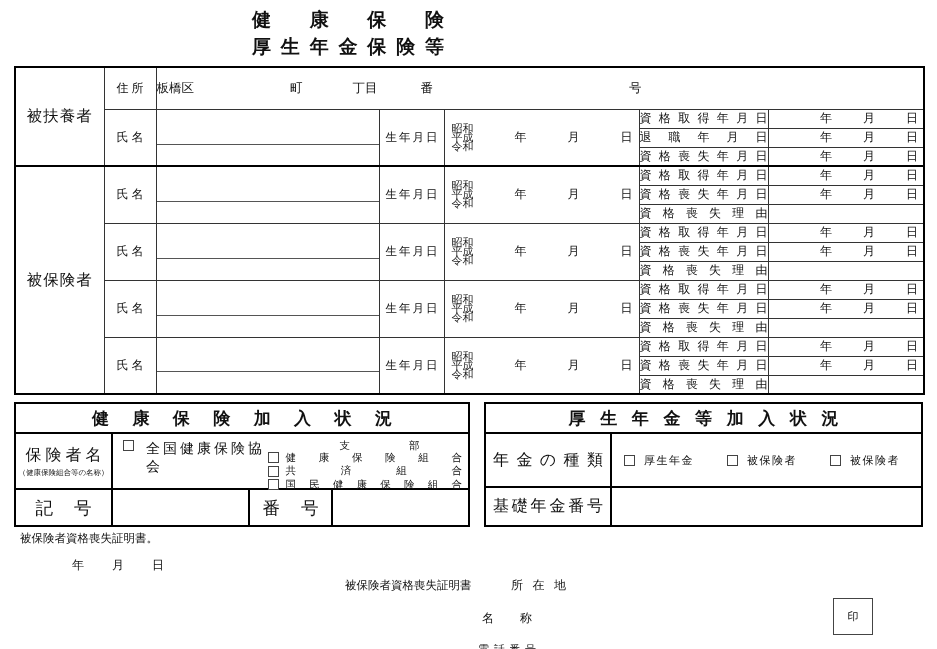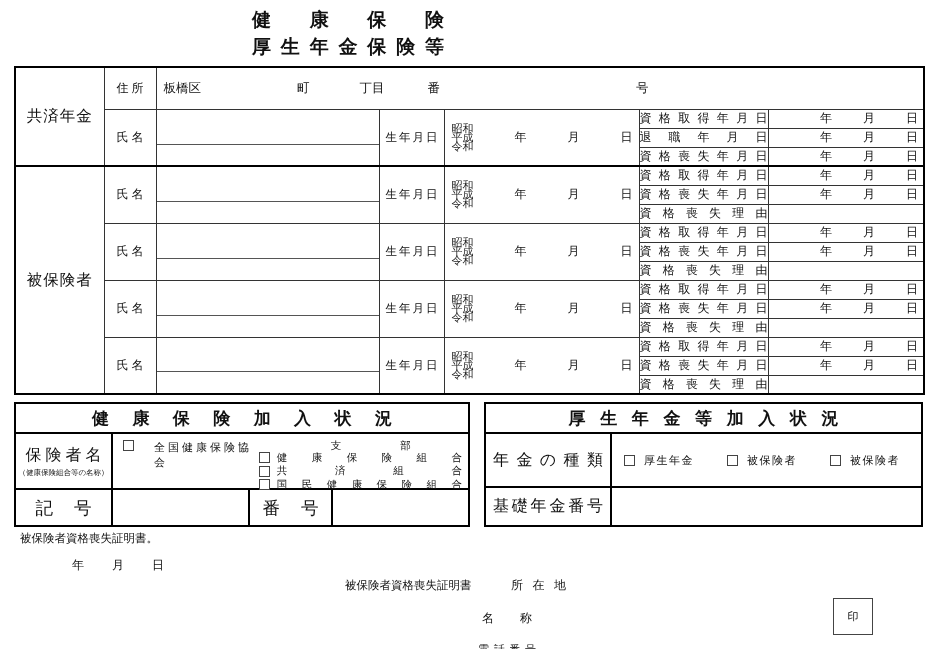--- a/index.html
+++ b/index.html
@@ -17,21 +17,21 @@
   .main-table{position:absolute;left:14px;top:66px;width:909px;border-collapse:collapse;
     table-layout:fixed;border:2px solid #000;}
   .main-table td{border:1px solid #333;padding:0;vertical-align:middle;}
   tr.dep-start td{border-top:2px solid #000;}
   .tr-addr{height:42px;}
   .tr-s{height:19px;}
   .sec-label{font-size:15.5px;text-align:center;letter-spacing:1px;}
   .sub-label .char-justify{width:27px;margin:0 auto;font-size:12px;}
   .birth-label .char-justify{width:52px;margin:0 auto;font-size:11.5px;}
   .addr-cell{font-size:12.5px;}
-  .addr-cell .aw{margin-left:7px;font-family:Liberation Mono, monospace;} .addr-cell .a1{margin-left:96px;}
+  .addr-cell .aw{font-family:Liberation Mono, monospace;} .addr-cell .a1{margin-left:96px;}
   .addr-cell .a2{margin-left:50px;} .addr-cell .a3{margin-left:43px;} .addr-cell .a4{margin-left:196px;}
   .name-cell{vertical-align:top;}
   .furi{border-bottom:1px solid #555;height:15px;}
   .furi-sm{height:13px;}
   .era-wrap{display:flex;align-items:center;padding:0 6px 0 7px;font-size:12px;}
   .era-stack{font-size:11px;line-height:9px;color:#222;text-align:center;}
   .eu{margin-left:auto;}
   .r-label{padding:0 7px;font-size:12px;}
   .ymd{display:flex;justify-content:flex-end;column-gap:31px;padding-right:5px;font-size:12px;}
   
@@ -40,21 +40,21 @@
   .hbox{width:452px;} .pbox{width:435px;}
   .box-h{height:28px;border-bottom:2px solid #000;display:flex;align-items:center;justify-content:center;
     font-weight:bold;font-size:17px;}
   .box-h .char-justify{width:300px;} .pbox .box-h .char-justify{width:270px;}
   .hb-row1{height:54px;border-bottom:2px solid #000;display:flex;}
   .hb-label{width:95px;border-right:2px solid #000;display:flex;flex-direction:column;
     align-items:center;justify-content:center;}
   .hb-label .char-justify{width:76px;font-size:16px;}
   .hb-note{font-size:7.5px;margin-top:2px;}
   .hb-content{flex:1;display:flex;justify-content:space-between;padding:5px 6px 0 10px;}
-  .hb-kyokai{display:flex;align-items:flex-start;gap:20px;font-size:11px;letter-spacing:3px;padding-top:1px;}
+  .hb-kyokai{display:flex;align-items:flex-start;gap:12px;font-size:14px;letter-spacing:3px;padding-top:1px;}
   .hb-right{width:214px;font-size:10.5px;}
   .w-shibu{width:80px;margin-left:72px;height:12px;}
   .hb-opt{display:flex;align-items:center;height:13.5px;}
   .hb-opt .char-justify{flex:1;margin-left:7px;}
   .cb{width:9px;height:9px;border:1px solid #444;display:inline-block;flex:none;background:#fff;}
   .hb-row2{height:35px;display:flex;align-items:stretch;}
   .cell-c{display:flex;align-items:center;justify-content:center;}
   .kigo-label{width:95px;border-right:2px solid #000;}
   .kigo-label .char-justify,.bango-label .char-justify{width:56px;font-size:17.5px;letter-spacing:0;}
   .kigo-value{width:135px;border-right:2px solid #000;}
@@ -107,21 +107,21 @@
         <col style="width:52px">
         <col style="width:223px">
         <col style="width:65px">
       <col style="width:195px">
         <col style="width:129px">
         <col style="width:156px">
     </colgroup>
     <tbody>
 
       <tr class="tr-addr">
-        <td class="sec-label" rowspan="4">共済年金</td>
+        <td class="sec-label" rowspan="4">被扶養者</td>
         <td class="sub-label">
             <div class="char-justify">
               <span>住</span>
               <span>所</span>
             </div>
           </td>
         <td class="addr-cell" colspan="5">
           <span class="aw">板橋区</span><span class="a1">町</span><span class="a2">丁目</span><span class="a3">番</span><span class="a4">号</span>
         </td>
       </tr>

